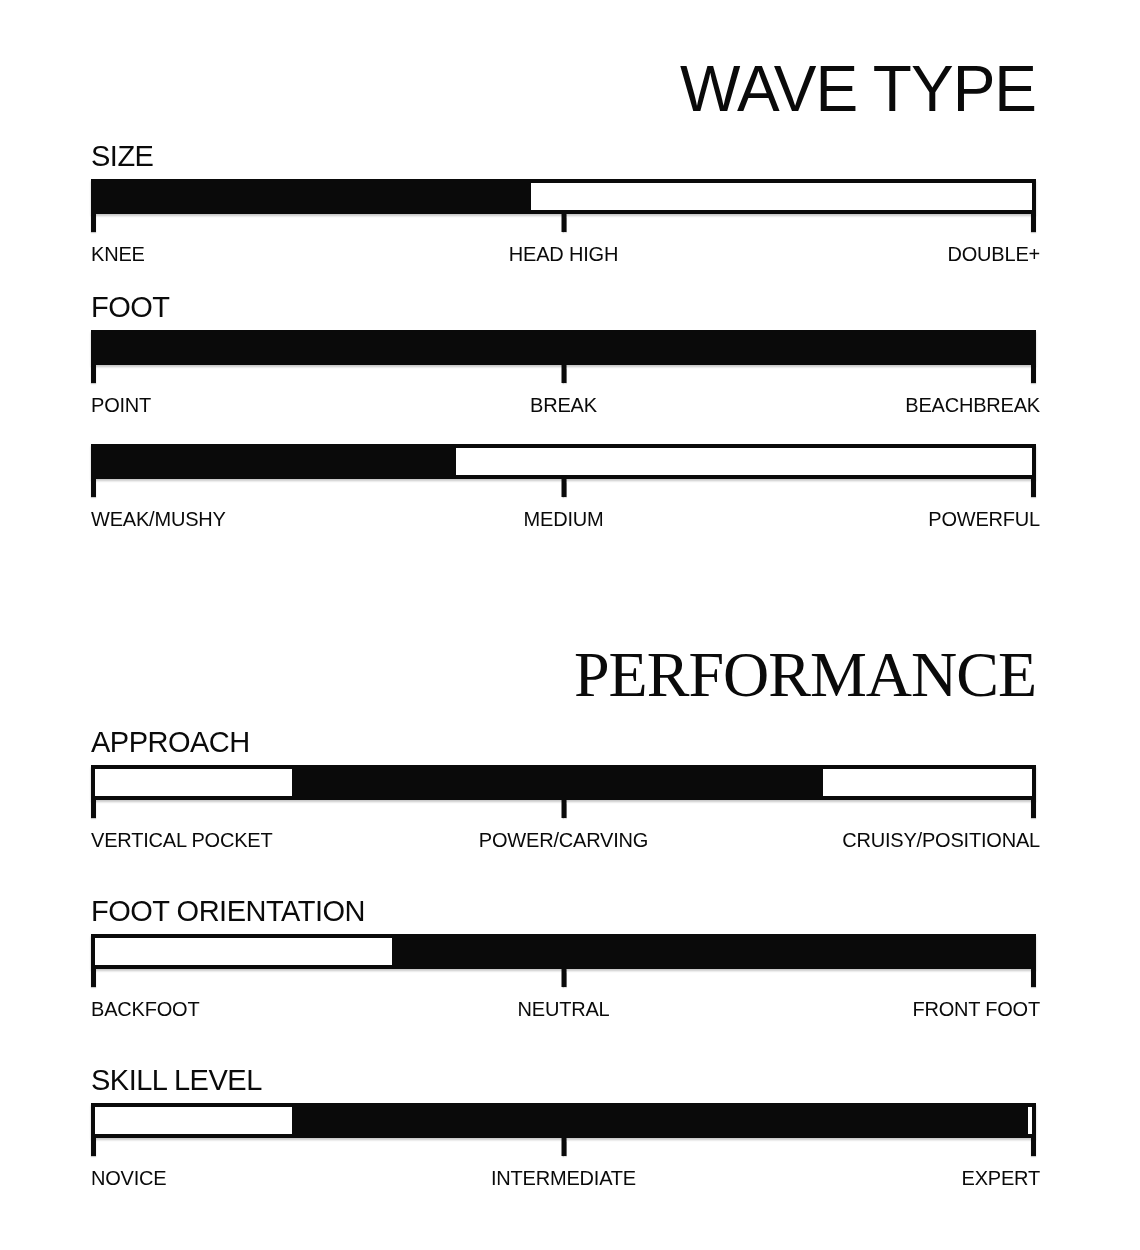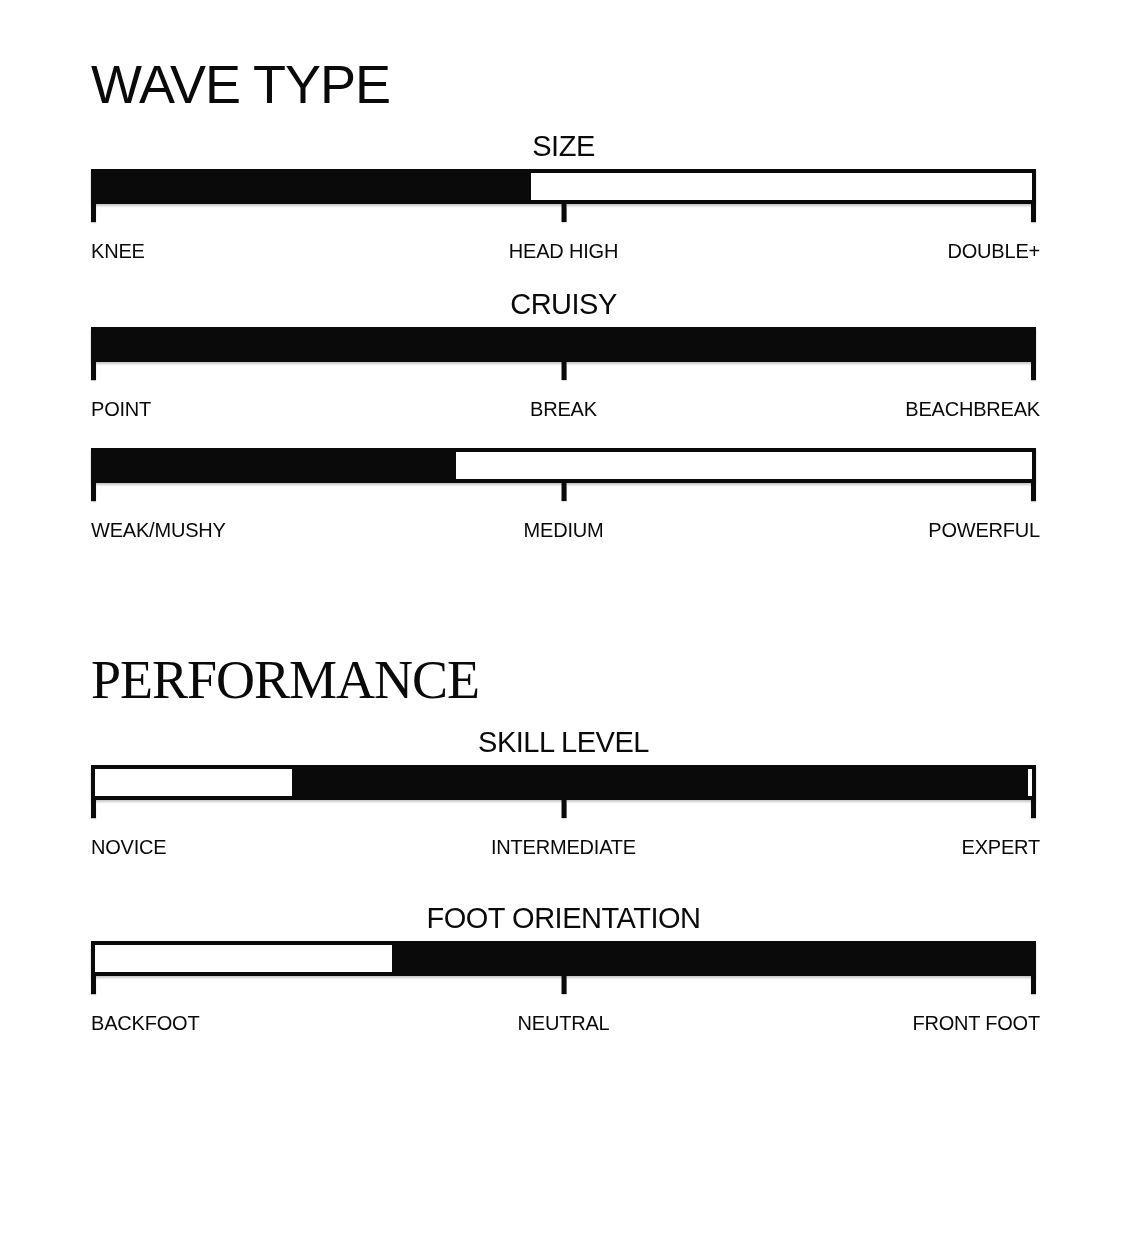--- a/index.html
+++ b/index.html
@@ -14,41 +14,41 @@
     color: #0a0a0a;
     overflow: hidden;
   }
   .page {
     box-sizing: border-box;
     width: 1140px;
     padding: 0 104px 0 91px;
   }
   .section-title {
     margin: 0;
-    font-size: 54px;
+    font-size: 64px;
     font-weight: 400;
     line-height: 1.05;
     letter-spacing: -1px;
-    text-align: left;
+    text-align: right;
     white-space: nowrap;
   }
   .section--1 .section-title { margin: 56px 0 19px 0; }
   .section--2 .section-title { margin: 110px 0 20px 0; font-family: Liberation Serif, serif; }
 
   .gauge { position: relative; }
   .section--1 .gauge + .gauge { margin-top: 27px; }
   .section--2 .gauge + .gauge { margin-top: 45px; }
 
   .gauge-title {
     margin: 0;
     font-size: 29px;
     font-weight: 400;
     line-height: 1;
     letter-spacing: -0.5px;
-    text-align: center;
+    text-align: left;
     white-space: nowrap;
   }
   .bar {
     position: relative;
     box-sizing: border-box;
     height: 35px;
     margin-top: 8px;
     border: 4px solid #0a0a0a;
     background: #ffffff;
     box-shadow: 0 2px 2px rgba(0,0,0,0.22);
@@ -71,21 +71,21 @@
     background: #0a0a0a;
     box-shadow: 0 1px 1px rgba(0,0,0,0.22);
   }
   .tick-left   { left: 0; }
   .tick-center { left: 50%; transform: translateX(-50%); }
   .tick-right  { right: 0; }
 
   .labels {
     position: relative;
     height: 23px;
-    margin-top: 18px;
+    margin-top: 11px;
     font-size: 20px;
     letter-spacing: -0.2px;
     line-height: 23px;
     white-space: nowrap;
   }
   .label        { position: absolute; top: 0; }
   .label-left   { left: 0; }
   .label-center { left: 50%; transform: translateX(-50%); }
   .label-right  { right: -4px; }
 </style>
@@ -106,21 +106,21 @@
       <span class="tick tick-center"></span>
       <span class="tick tick-right"></span>
     </div>
     <div class="labels">
       <span class="label label-left">KNEE</span>
       <span class="label label-center">HEAD HIGH</span>
       <span class="label label-right">DOUBLE+</span>
     </div>
   </div>
         <div class="gauge">
-    <h2 class="gauge-title">CRUISY</h2>
+    <h2 class="gauge-title">FOOT</h2>
     <div class="bar">
       <div class="fill" style="left: 0%; width: 100%; background: rgb(10, 10, 10);"></div>
     </div>
     <div class="ticks">
       <span class="tick tick-left"></span>
       <span class="tick tick-center"></span>
       <span class="tick tick-right"></span>
     </div>
     <div class="labels">
       <span class="label label-left">POINT</span>
@@ -142,46 +142,62 @@
       <span class="label label-center">MEDIUM</span>
       <span class="label label-right">POWERFUL</span>
     </div>
   </div>
       </div>
   </section>
     <section class="section section--2">
     <h1 class="section-title">PERFORMANCE</h1>
     <div class="gauges">
         <div class="gauge">
+    <h2 class="gauge-title">APPROACH</h2>
+    <div class="bar">
+      <div class="fill" style="left: 21%; width: 56.7%; background: rgb(10, 10, 10);"></div>
+    </div>
+    <div class="ticks">
+      <span class="tick tick-left"></span>
+      <span class="tick tick-center"></span>
+      <span class="tick tick-right"></span>
+    </div>
+    <div class="labels">
+      <span class="label label-left">VERTICAL POCKET</span>
+      <span class="label label-center">POWER/CARVING</span>
+      <span class="label label-right">CRUISY/POSITIONAL</span>
+    </div>
+  </div>
+        <div class="gauge">
+    <h2 class="gauge-title">FOOT ORIENTATION</h2>
+    <div class="bar">
+      <div class="fill" style="left: 31.7%; width: 68.3%; background: rgb(10, 10, 10);"></div>
+    </div>
+    <div class="ticks">
+      <span class="tick tick-left"></span>
+      <span class="tick tick-center"></span>
+      <span class="tick tick-right"></span>
+    </div>
+    <div class="labels">
+      <span class="label label-left">BACKFOOT</span>
+      <span class="label label-center">NEUTRAL</span>
+      <span class="label label-right">FRONT FOOT</span>
+    </div>
+  </div>
+        <div class="gauge">
     <h2 class="gauge-title">SKILL LEVEL</h2>
     <div class="bar">
       <div class="fill" style="left: 21%; width: 78.6%; background: rgb(10, 10, 10);"></div>
     </div>
     <div class="ticks">
       <span class="tick tick-left"></span>
       <span class="tick tick-center"></span>
       <span class="tick tick-right"></span>
     </div>
     <div class="labels">
       <span class="label label-left">NOVICE</span>
       <span class="label label-center">INTERMEDIATE</span>
       <span class="label label-right">EXPERT</span>
     </div>
   </div>
-        <div class="gauge">
-    <h2 class="gauge-title">FOOT ORIENTATION</h2>
-    <div class="bar">
-      <div class="fill" style="left: 31.7%; width: 68.3%; background: rgb(10, 10, 10);"></div>
-    </div>
-    <div class="ticks">
-      <span class="tick tick-left"></span>
-      <span class="tick tick-center"></span>
-      <span class="tick tick-right"></span>
-    </div>
-    <div class="labels">
-      <span class="label label-left">BACKFOOT</span>
-      <span class="label label-center">NEUTRAL</span>
-      <span class="label label-right">FRONT FOOT</span>
-    </div>
-  </div>
       </div>
   </section>
   </div>
 
 </body></html>

